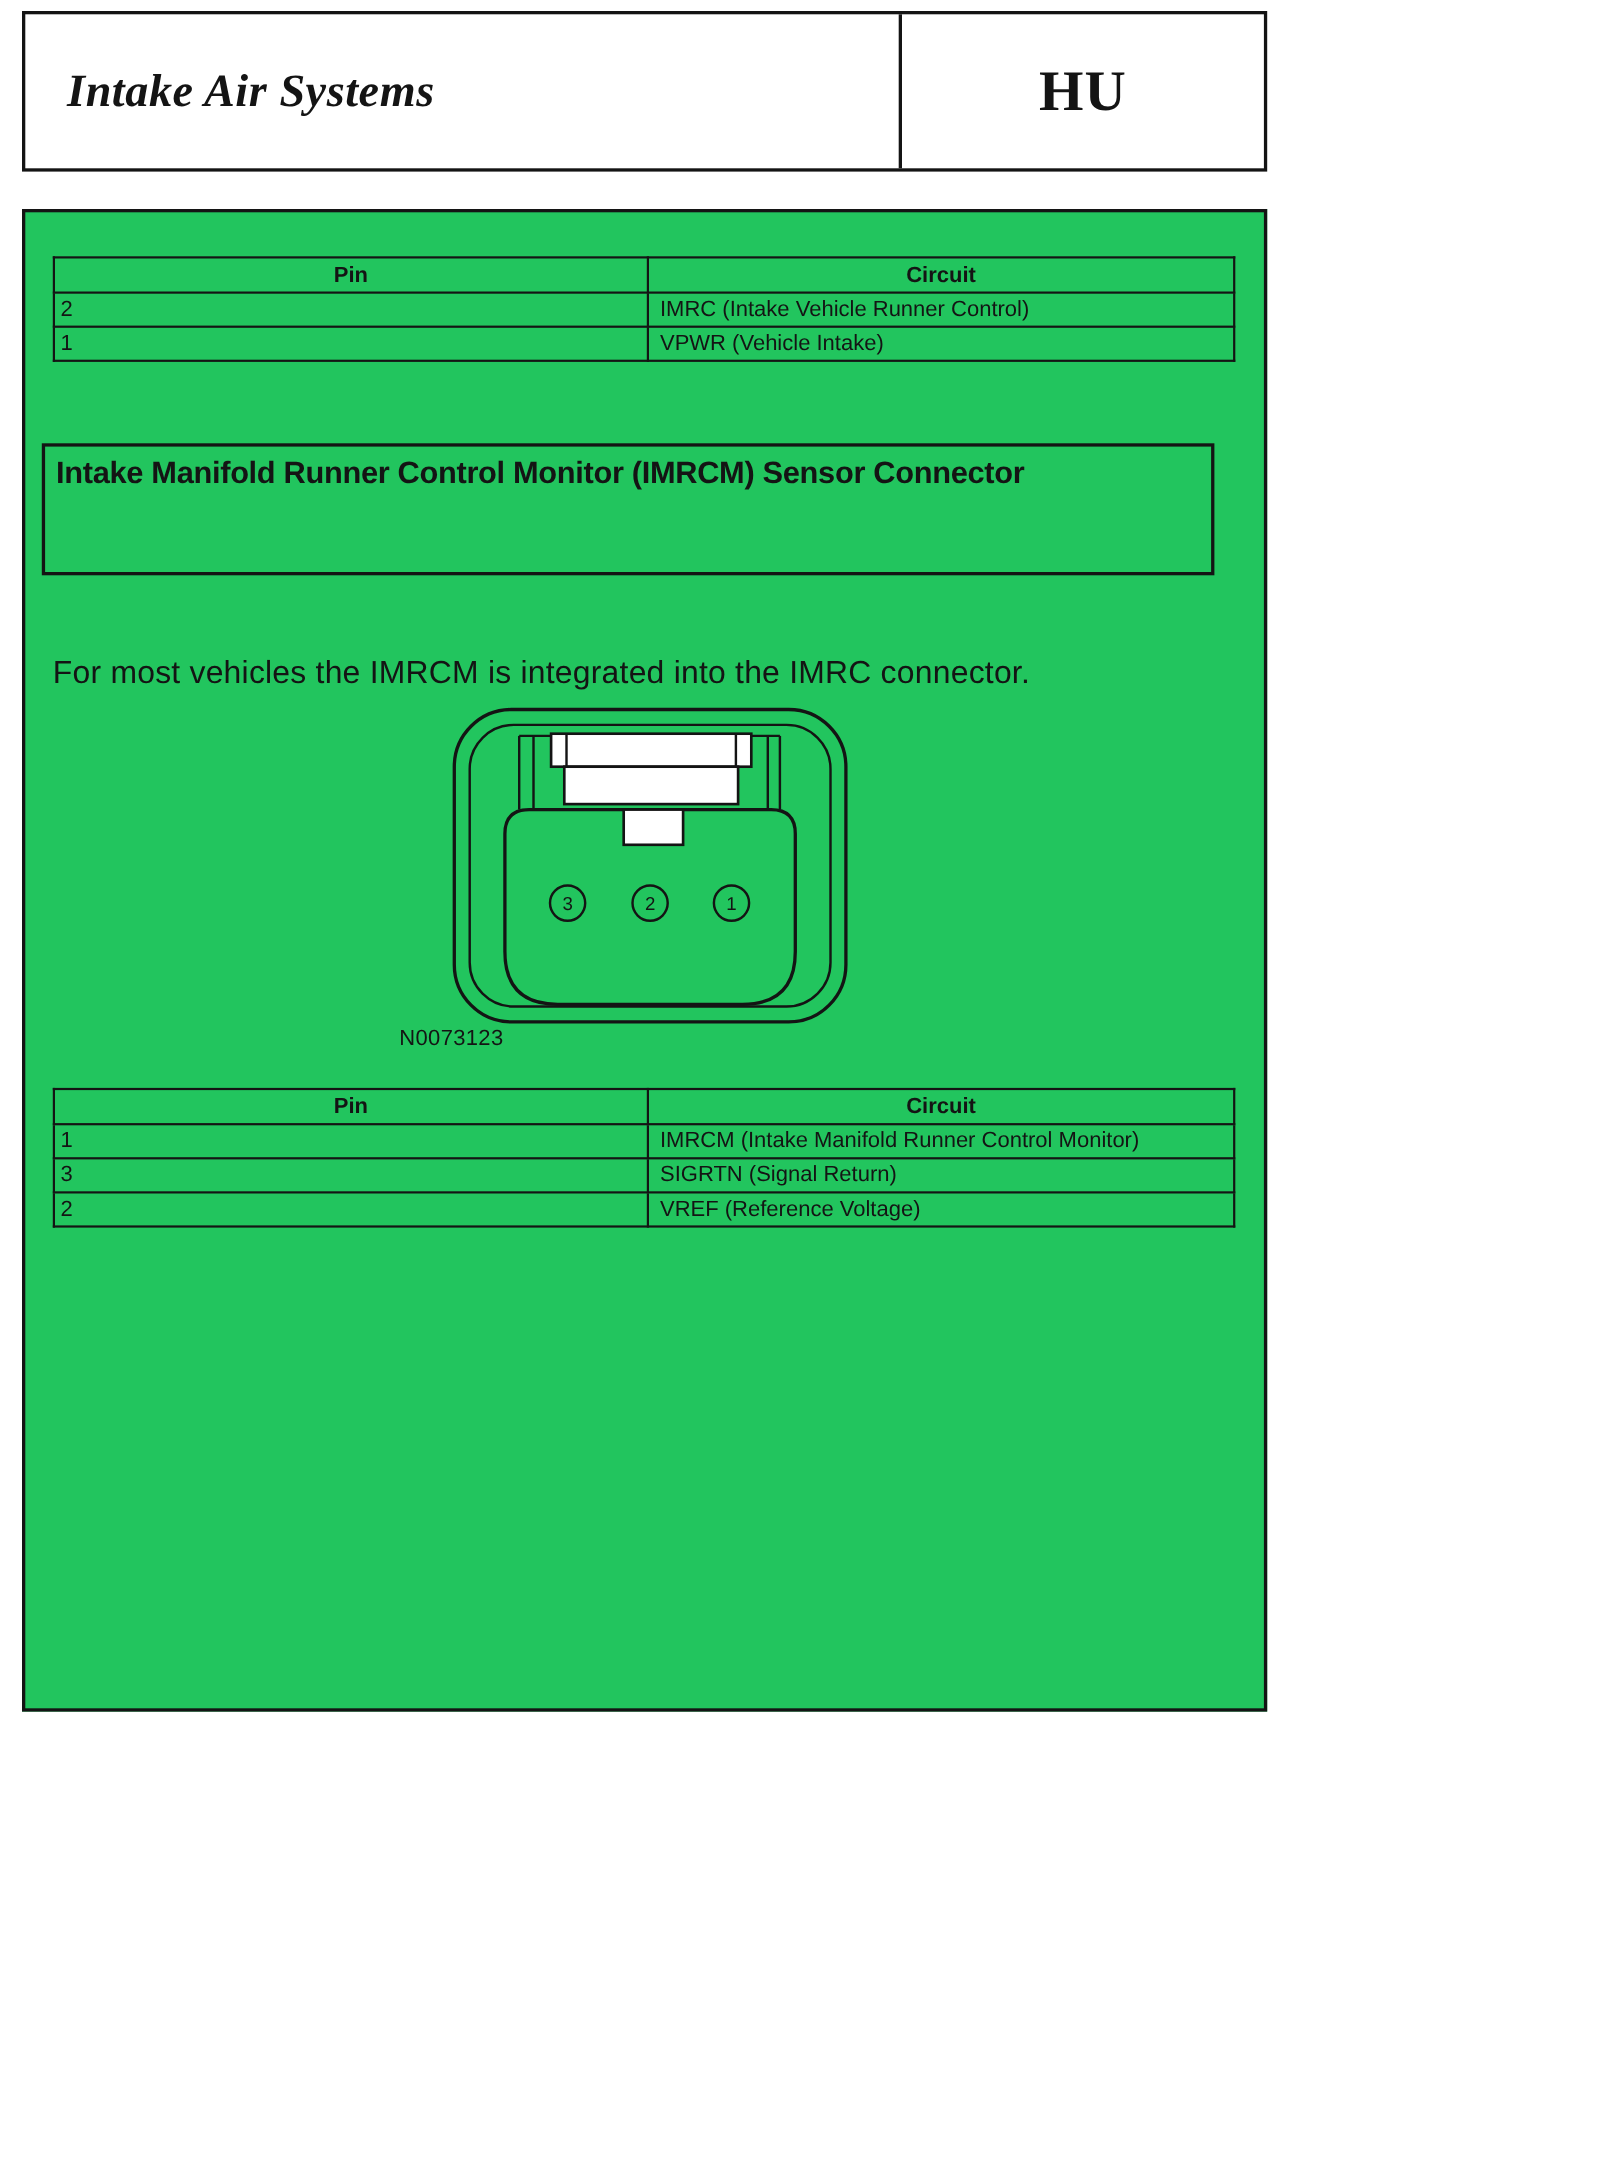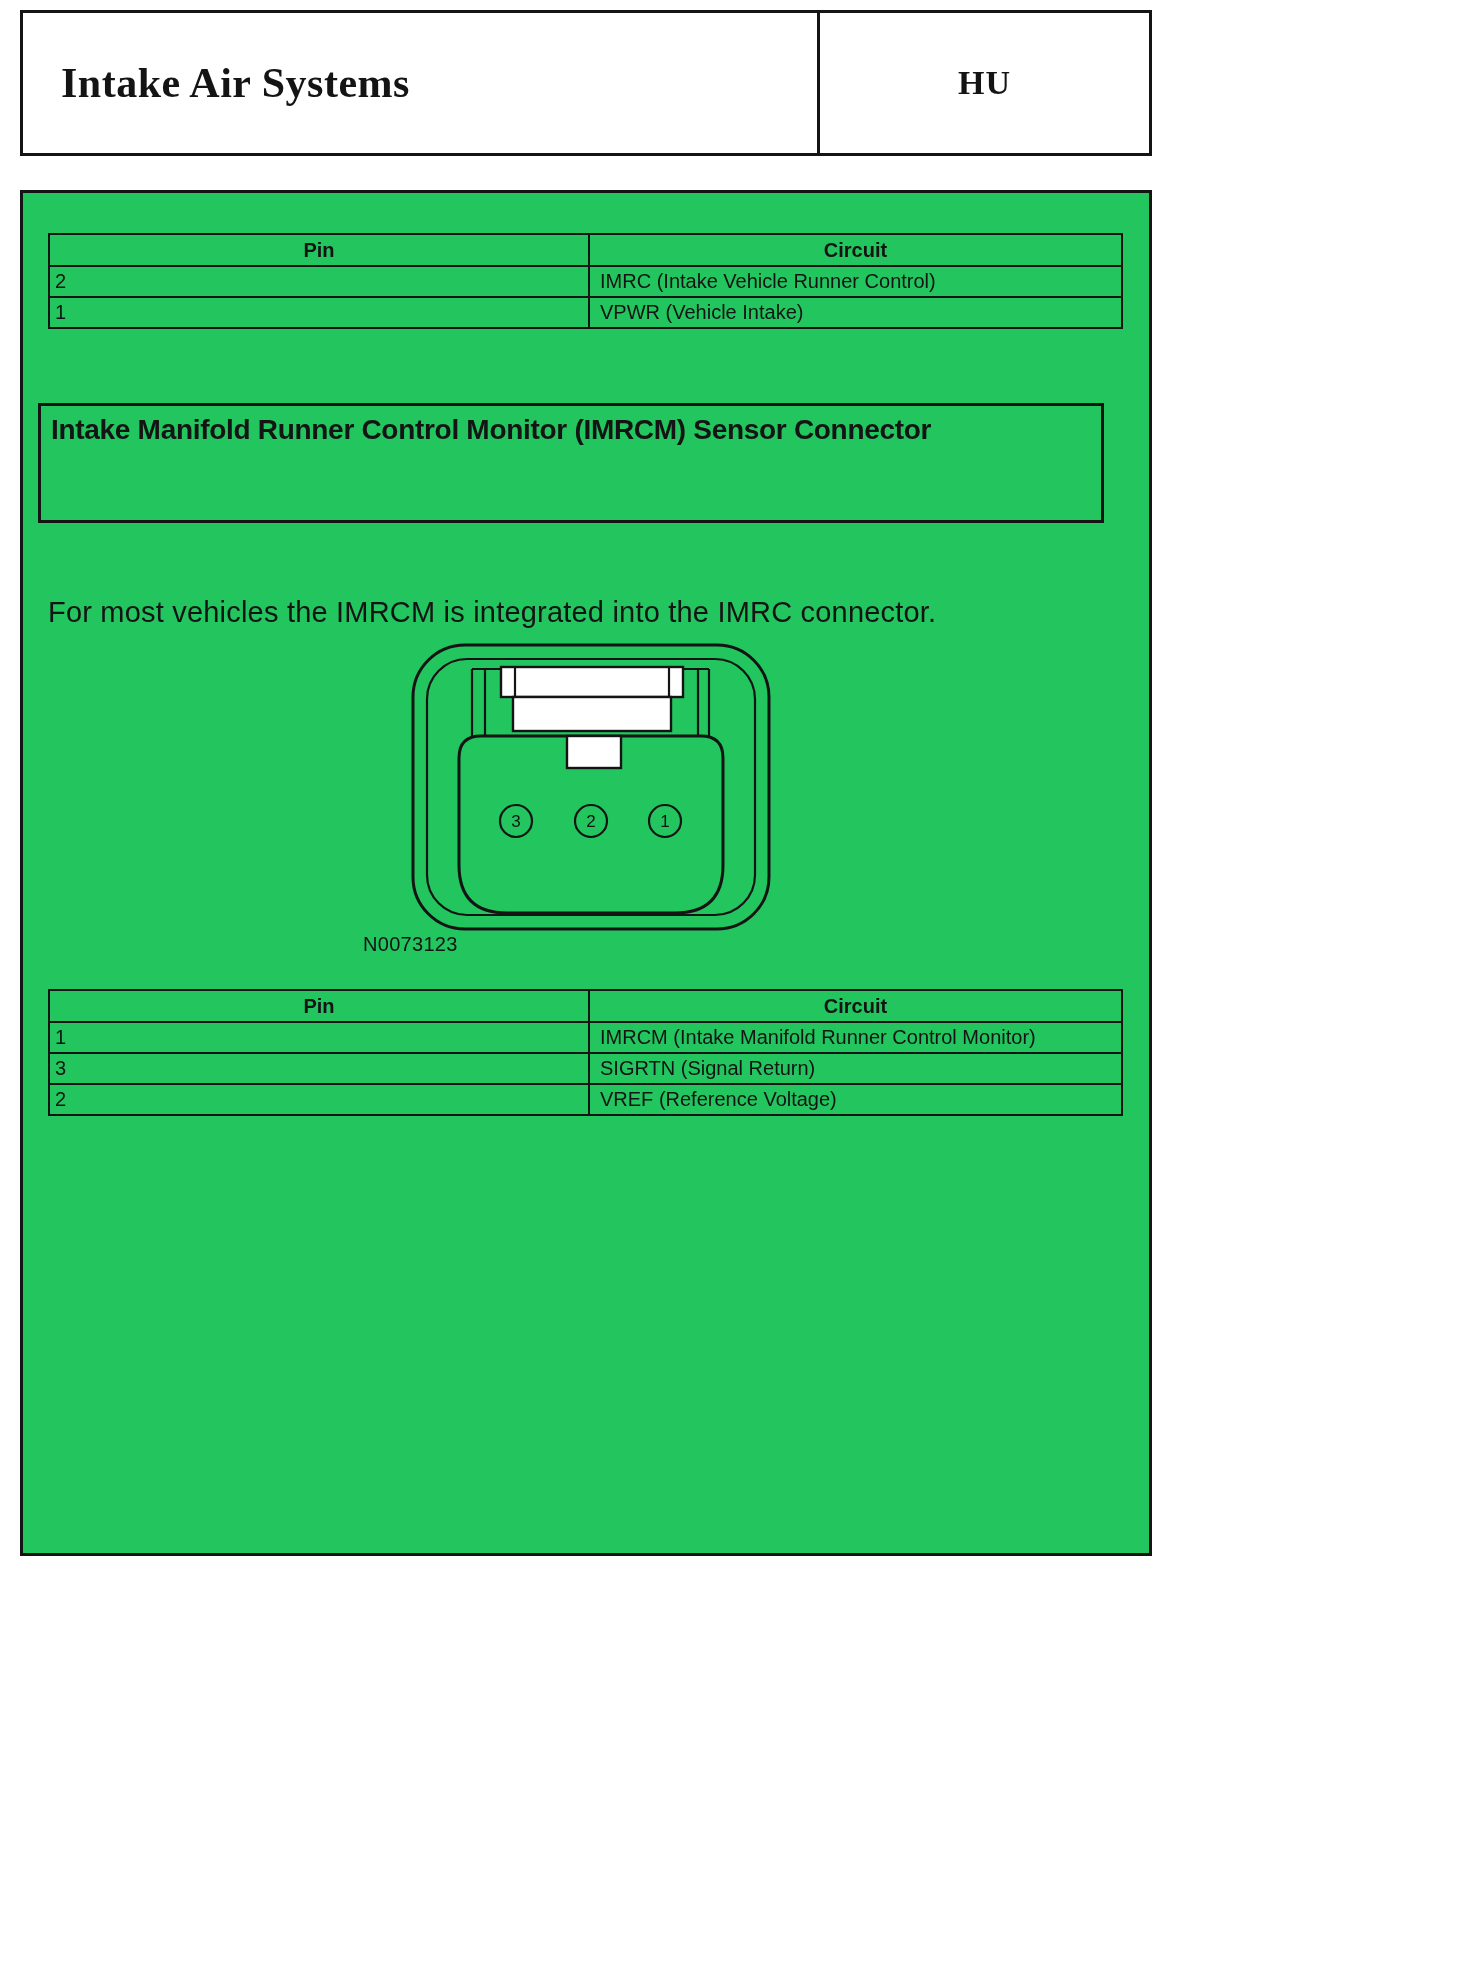--- a/index.html
+++ b/index.html
@@ -26,39 +26,40 @@
     border: 3px solid #141414;
     display: flex;
     box-sizing: border-box;
     background: #fff;
   }
   .header-left {
     flex: 1;
     display: flex;
     align-items: center;
     padding-left: 38px;
+    font-style: italic;
   }
   .header-title {
     font-family: "Liberation Serif", serif;
     font-weight: bold;
     font-size: 42px;
     letter-spacing: 0.5px;
   }
   .header-right {
     width: 332px;
     border-left: 3px solid #141414;
     display: flex;
     align-items: center;
     justify-content: center;
     box-sizing: border-box;
   }
   .header-code {
     font-family: "Liberation Serif", serif;
     font-weight: bold;
-    font-size: 34px;
+    font-size: 52px;
     letter-spacing: 1px;
   }
 
   
   .main-box {
     position: absolute;
     left: 20px;
     top: 190px;
     width: 1132px;
     height: 1366px;

